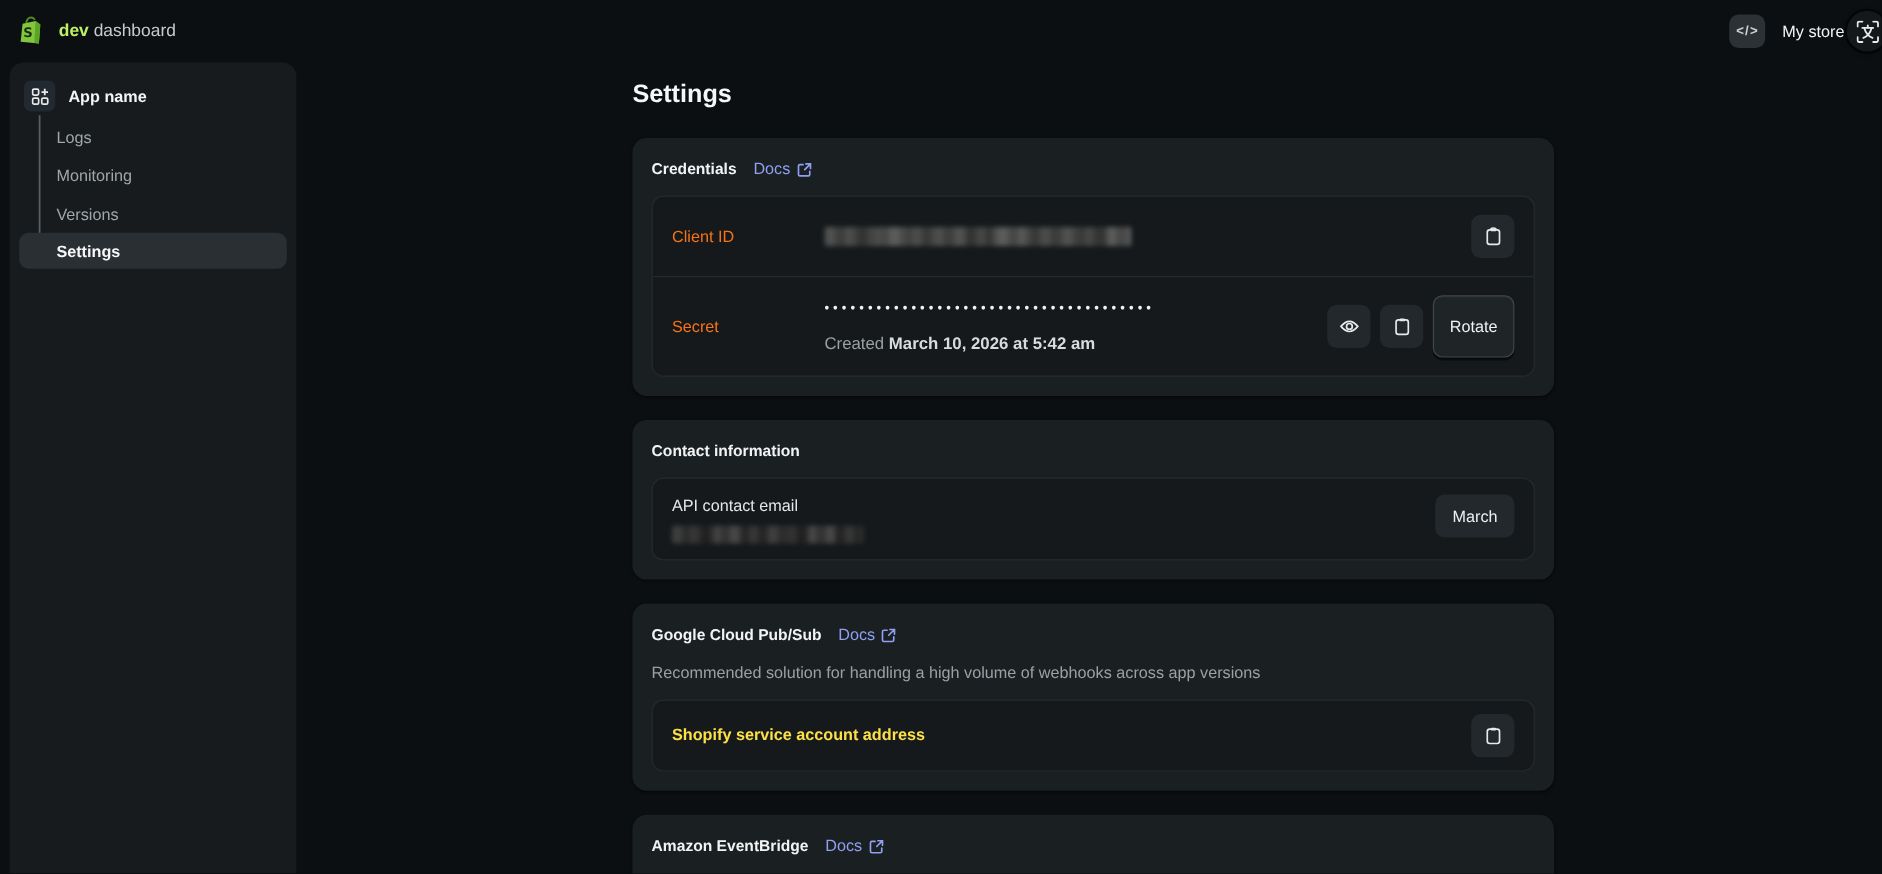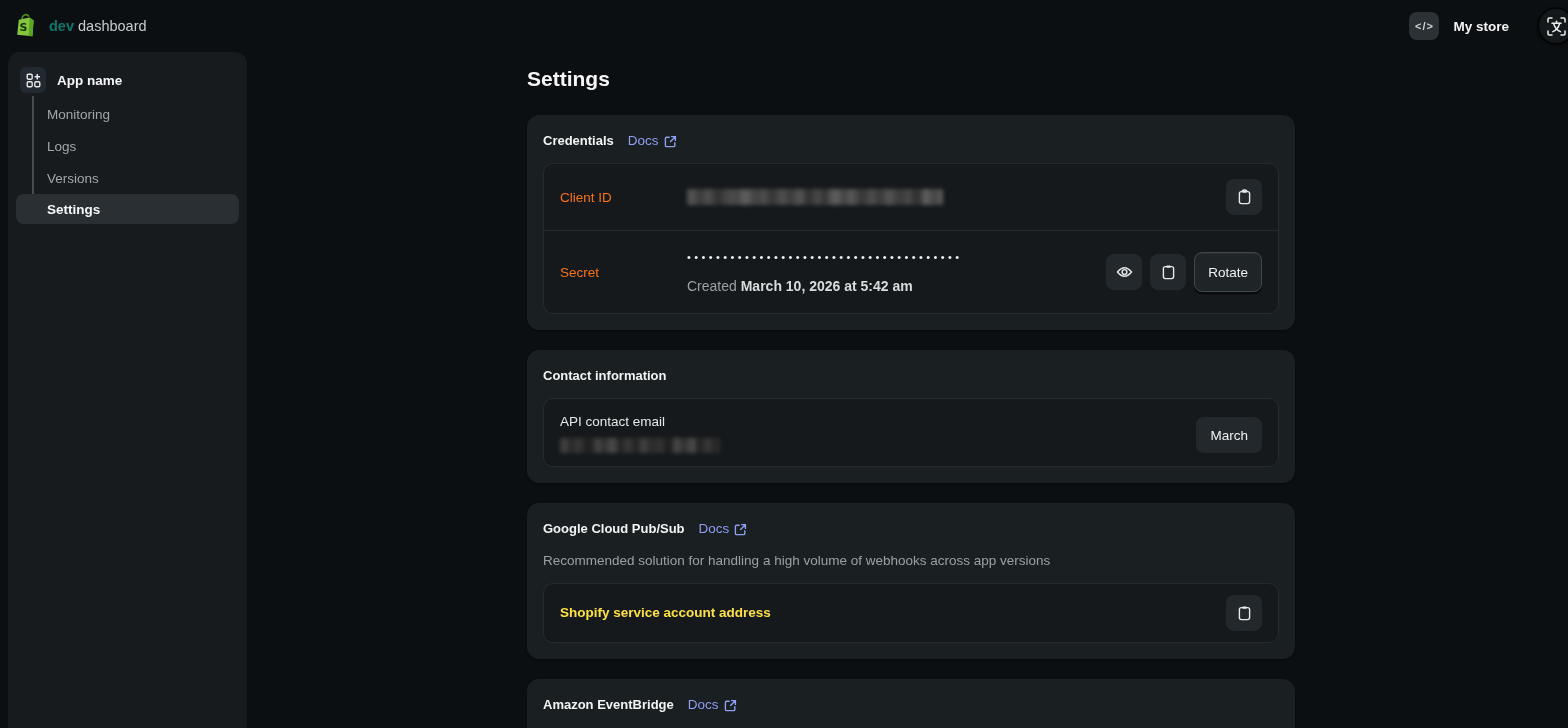--- a/index.html
+++ b/index.html
@@ -8,28 +8,28 @@
     background:#0c0f11;
     font-family:"Liberation Sans","DejaVu Sans",sans-serif;
     color:#e8eaeb;
     position:relative;
   }
 
   
   .topbar { height:52px; display:flex; align-items:center; padding:0 16px 0 12px; position:relative; }
   .brand { display:flex; align-items:center; gap:9px; }
   .brand-text { font-size:14.5px; color:#c7cbcd; }
-  .brand-text b { color:#0f766e; font-weight:bold; }
+  .brand-text b { color:#bef264; font-weight:bold; }
   .topbar-right { position:absolute; right:0; top:0; height:52px; display:flex; align-items:center; }
   .code-btn {
     width:30px; height:28px; border-radius:8px; background:#2b3135;
     display:flex; align-items:center; justify-content:center;
     color:#cdd2d5; font-size:11px; font-weight:bold; letter-spacing:1px; cursor:pointer;
   }
-  .store-label { font-size:13.5px; font-weight:bold; color:#f2f4f4; margin-left:14px; margin-right:59px; white-space:nowrap; }
+  .store-label { font-size:13.5px; font-weight:normal; color:#f2f4f4; margin-left:14px; margin-right:31px; white-space:nowrap; }
   .translate-badge {
     position:absolute; right:-5px; top:9px; width:34px; height:34px; border-radius:50%;
     background:#15181a; box-shadow:0 0 0 2px rgba(0,0,0,.55), 0 1px 4px rgba(0,0,0,.6);
     display:flex; align-items:center; justify-content:center; cursor:pointer;
   }
 
   
   .sidebar {
     position:absolute; left:8px; top:52px; bottom:0; width:239px;
     background:#171b1e; border-radius:12px 12px 0 0; padding:14px 12px 12px 12px;
@@ -92,31 +92,31 @@
 
   .secret-dots { font-size:11px; letter-spacing:3.4px; color:#f2f4f4; line-height:12px; white-space:nowrap; }
   .created-line { margin-top:15px; font-size:14px; color:#9aa0a3; }
   .created-line b { color:#d9dcdd; font-weight:bold; }
 
   .icon-btn {
     width:36px; height:36px; border-radius:8px; background:#23282c; border:none; cursor:pointer;
     display:flex; align-items:center; justify-content:center; color:#e8eaea;
   }
   .btn-rotate {
-    height:40px; padding:0 13px; border-radius:8px; background:#1f2427; cursor:pointer;
+    height:52px; padding:0 13px; border-radius:8px; background:#1f2427; cursor:pointer;
     border:1px solid #41474b; color:#f0f2f3; font-size:13.5px;
     font-family:inherit;
     box-shadow:inset 0 1px 0 rgba(255,255,255,.05), 0 2.5px 0 rgba(0,0,0,.55);
   }
   .btn-edit {
     height:36px; padding:0 14px; border-radius:8px; background:#23282c; border:none; cursor:pointer;
     color:#eef0f1; font-size:13.5px; font-family:inherit;
   }
 
-  .row-contact { padding:13px 16px; display:flex; align-items:flex-end; }
+  .row-contact { padding:13px 16px; display:flex; align-items:flex-start; }
   .contact-label { font-size:13.5px; color:#e4e7e8; line-height:20px; }
 
   .row-pubsub { padding:11px 16px; display:flex; align-items:center; }
   .svc-label { font-size:13.5px; font-weight:bold; color:#fde047; line-height:20px; }
   .svc-value { font-size:13.5px; color:#c3c7c9; line-height:20px; margin-top:2px; }
 
   .card-eventbridge { height:90px; }
 
   svg { display:block; }
 </style>
@@ -169,24 +169,24 @@
     <span class="app-name">App name</span>
   </div>
 
   <svg class="tree-svg" width="60" height="200" viewBox="0 0 60 200" style="left:12px; top:42px;">
     <path d="M13 2 V105 Q13 113 21 113 H27" fill="none" stroke="#585e62" stroke-width="1.5"></path>
     <path d="M24 109 L28.5 113 L24 117" fill="none" stroke="#585e62" stroke-width="1.5" stroke-linecap="round" stroke-linejoin="round"></path>
   </svg>
 
   <div class="nav">
     <div class="nav-item">
+      <span>Logs</span>
+    </div>
+    <div class="nav-item">
       <span>Monitoring</span>
-    </div>
-    <div class="nav-item">
-      <span>Logs</span>
     </div>
     <div class="nav-item">
       <span>Versions</span>
     </div>
     <div class="nav-item active">
       <span>Settings</span>
     </div>
   </div>
 </div>
 

